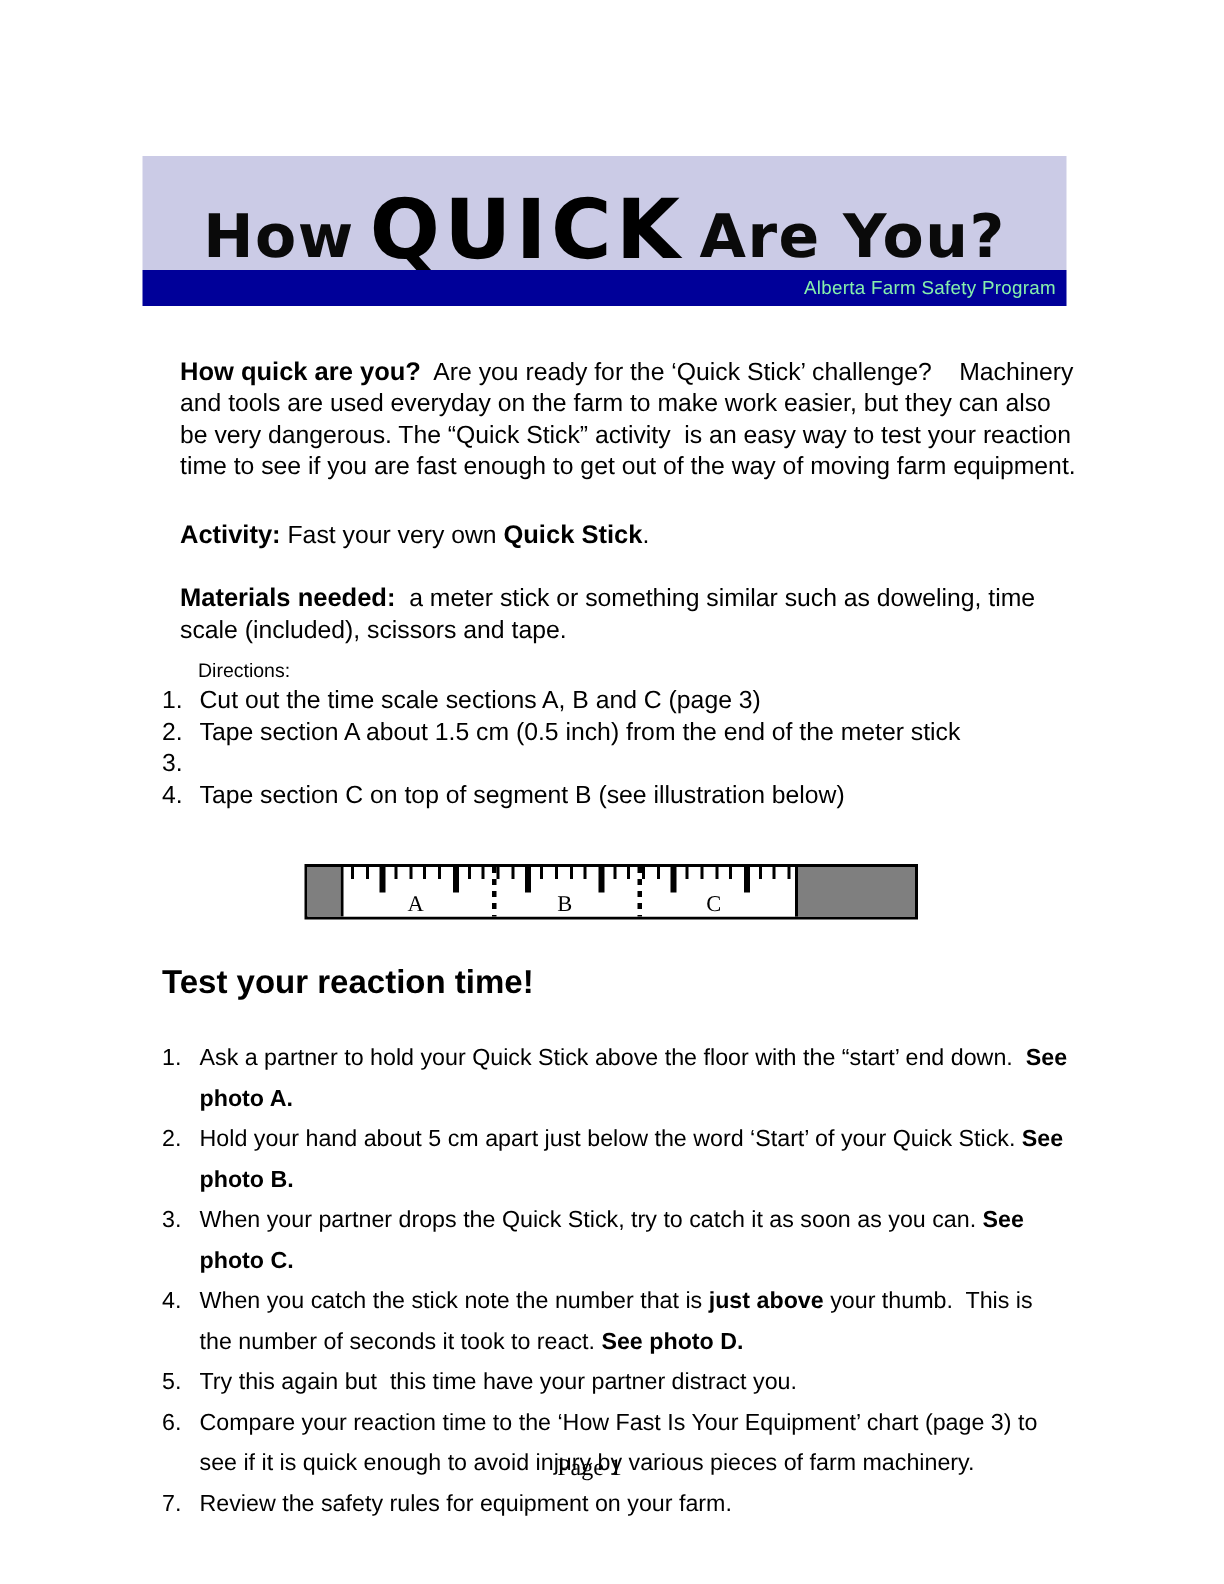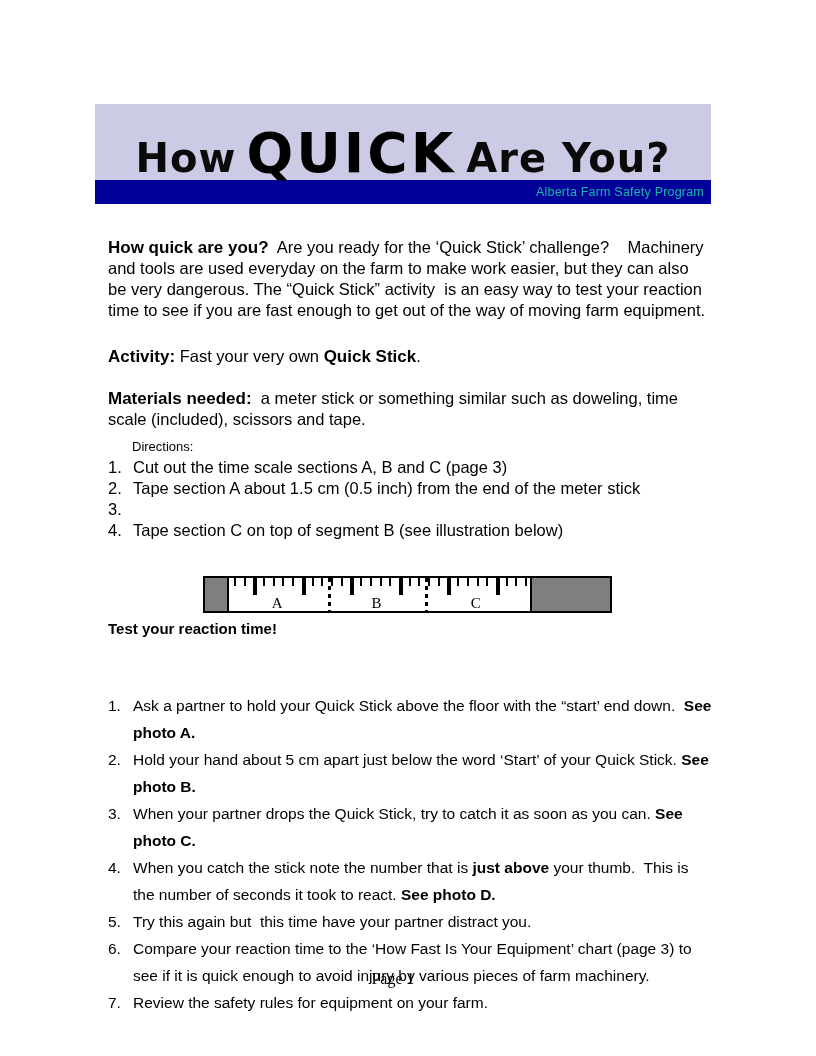--- a/index.html
+++ b/index.html
@@ -20,25 +20,25 @@
     font-family:"DejaVu Sans",sans-serif;
     white-space:nowrap;
   }
   .title-word{font-size:40px;line-height:1;color:#0a0a0a;font-weight:600;letter-spacing:1px;}
   .title-quick{font-size:55px;line-height:1;font-weight:bold;letter-spacing:3px;margin:0 10px;position:relative;top:3px;}
   .banner-bar{
     height:24px;background:#000099;
     display:flex;align-items:center;justify-content:flex-end;
     padding-right:7px;box-sizing:border-box;
   }
-  .banner-bar span{color:#14b8a6;font-size:12.5px;letter-spacing:.2px;}
+  .banner-bar span{color:#86efac;font-size:12.5px;letter-spacing:.2px;}
   
   .block{position:absolute;left:108px;width:600px;font-size:16.5px;line-height:21px;}
   .block b{font-size:17px;}
-  .pre{white-space:pre-wrap;}
+  .pre{white-space:pre-wrap;margin-left:12px;}
   .intro{top:220px;}
   .activity{top:329px;}
   .materials{top:371px;}
   .directions{top:436px;}
   .dir-heading{font-weight:normal;font-size:13px;line-height:21px;margin-left:24px;}
   .dir-item{display:flex;line-height:21px;}
   .dir-item .num{width:25px;flex:none;}
   .dir-item .txt{white-space:pre-wrap;}
   
   .ruler{
@@ -53,21 +53,21 @@
   .tick.tall{width:4px;height:17px;}
   .divider{
     position:absolute;top:0;bottom:0;width:3px;
     background:repeating-linear-gradient(to bottom,#000 0 4px,transparent 4px 8px);
   }
   .rlabel{
     position:absolute;bottom:0px;transform:translateX(-50%);
     font-family:"Liberation Serif",serif;font-size:15px;line-height:15px;
   }
   
-  .rx-heading{position:absolute;left:108px;top:608px;font-size:15px;font-weight:bold;}
+  .rx-heading{position:absolute;left:108px;top:624px;font-size:22px;font-weight:bold;}
   .rx-list{position:absolute;left:108px;top:692px;width:604px;font-size:15.5px;}
   .rx-item{display:flex;line-height:27px;}
   .rx-item .num{width:25px;flex:none;}
   .rx-item .txt{white-space:pre-wrap;}
   .rx-item b{font-size:15.5px;}
   
   .footer{
     position:absolute;left:0;top:970px;width:786px;text-align:center;
     font-family:"Liberation Serif",serif;font-size:16px;
   }

